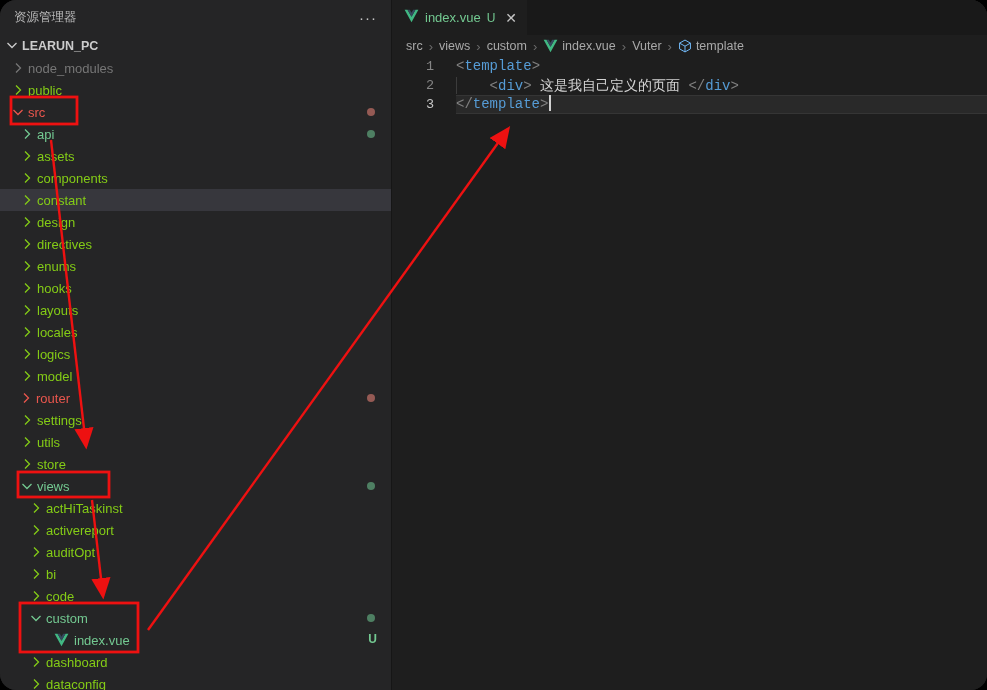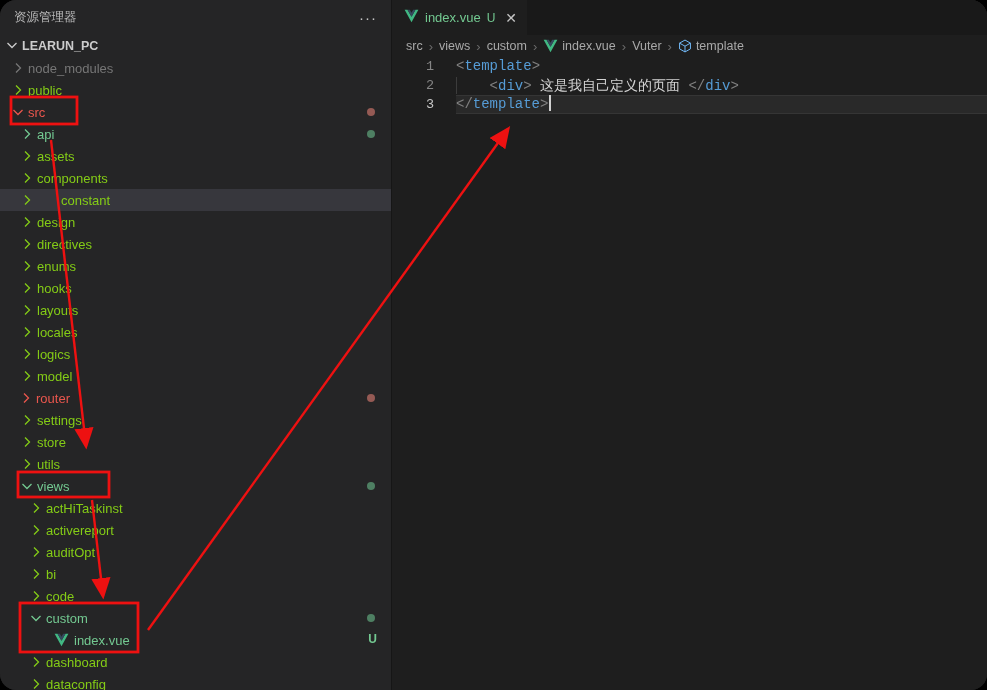--- a/index.html
+++ b/index.html
@@ -139,21 +139,21 @@
           <span class="label style-default">assets</span>
         </div>
         <div class="row" style="padding-left: 19px;">
           <span class="twisty style-default">
             <svg width="16" height="16" viewBox="0 0 16 16">
               <path d="M6 3.5l4.5 4.5L6 12.5" fill="none" stroke="currentColor" stroke-width="1.3"></path>
             </svg>
           </span>
           <span class="label style-default">components</span>
         </div>
-        <div class="row selected" style="padding-left: 19px; gap: 24px;">
+        <div class="row selected" style="padding-left: 19px;">
           <span class="twisty style-default">
             <svg width="16" height="16" viewBox="0 0 16 16">
               <path d="M6 3.5l4.5 4.5L6 12.5" fill="none" stroke="currentColor" stroke-width="1.3"></path>
             </svg>
           </span>
           <span class="label style-default">constant</span>
         </div>
         <div class="row" style="padding-left: 19px;">
           <span class="twisty style-default">
             <svg width="16" height="16" viewBox="0 0 16 16">
@@ -234,29 +234,29 @@
             </svg>
           </span>
           <span class="label style-default">settings</span>
         </div>
         <div class="row" style="padding-left: 19px;">
           <span class="twisty style-default">
             <svg width="16" height="16" viewBox="0 0 16 16">
               <path d="M6 3.5l4.5 4.5L6 12.5" fill="none" stroke="currentColor" stroke-width="1.3"></path>
             </svg>
           </span>
+          <span class="label style-default">utils</span>
+        </div>
+        <div class="row" style="padding-left: 19px;">
+          <span class="twisty style-default">
+            <svg width="16" height="16" viewBox="0 0 16 16">
+              <path d="M6 3.5l4.5 4.5L6 12.5" fill="none" stroke="currentColor" stroke-width="1.3"></path>
+            </svg>
+          </span>
           <span class="label style-default">store</span>
-        </div>
-        <div class="row" style="padding-left: 19px;">
-          <span class="twisty style-default">
-            <svg width="16" height="16" viewBox="0 0 16 16">
-              <path d="M6 3.5l4.5 4.5L6 12.5" fill="none" stroke="currentColor" stroke-width="1.3"></path>
-            </svg>
-          </span>
-          <span class="label style-default">utils</span>
         </div>
         <div class="row" style="padding-left: 19px;">
           <span class="twisty style-green">
             <svg width="16" height="16" viewBox="0 0 16 16">
               <path d="M3.5 6l4.5 4.5L12.5 6" fill="none" stroke="currentColor" stroke-width="1.3"></path>
             </svg>
           </span>
           <span class="label style-green">views</span>
           <span class="dot green"></span>
         </div>

